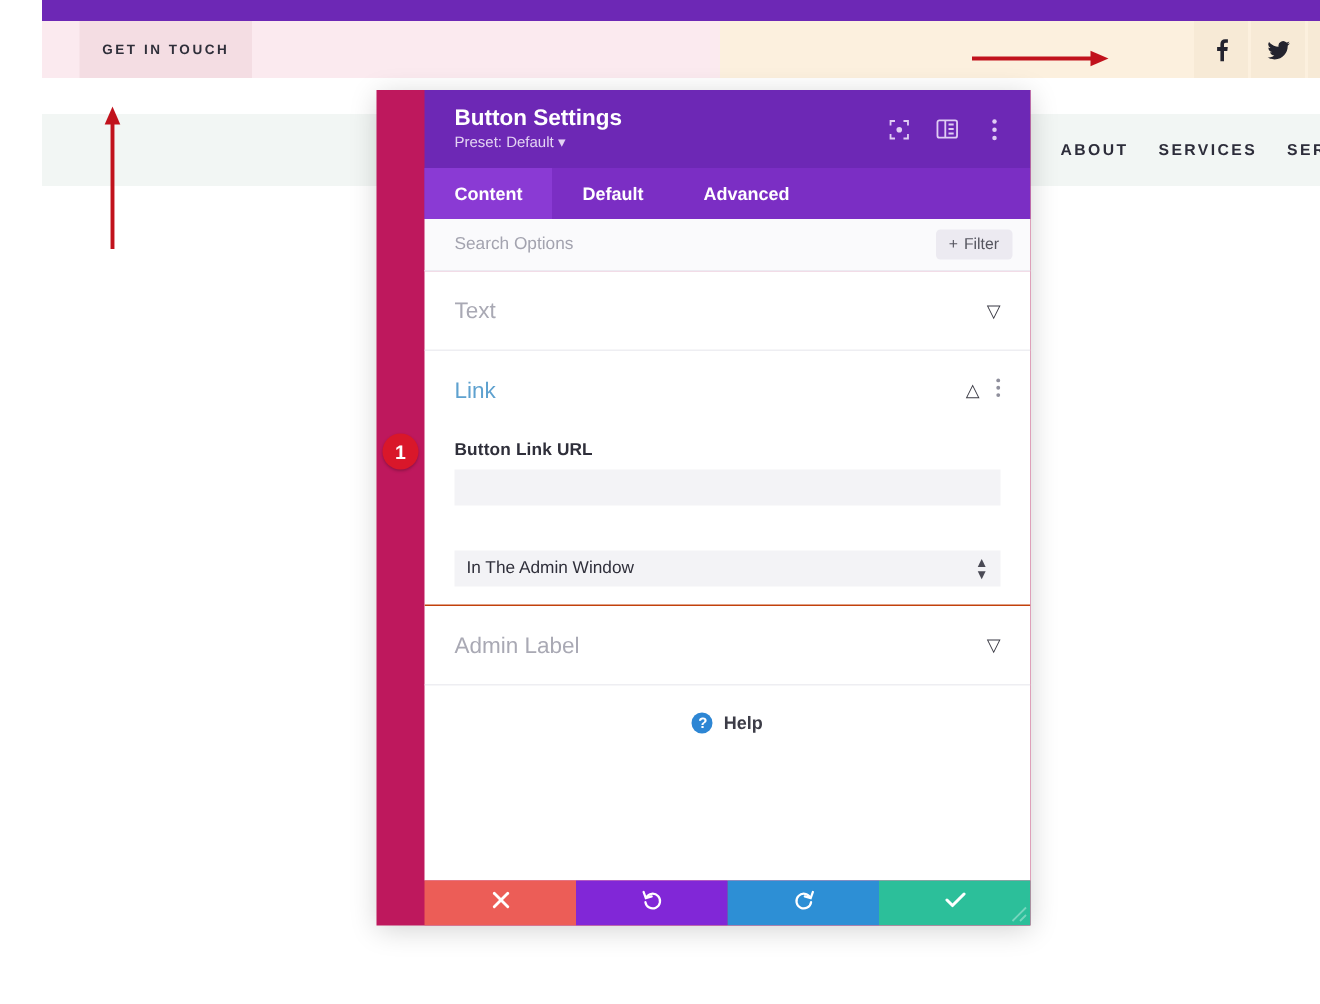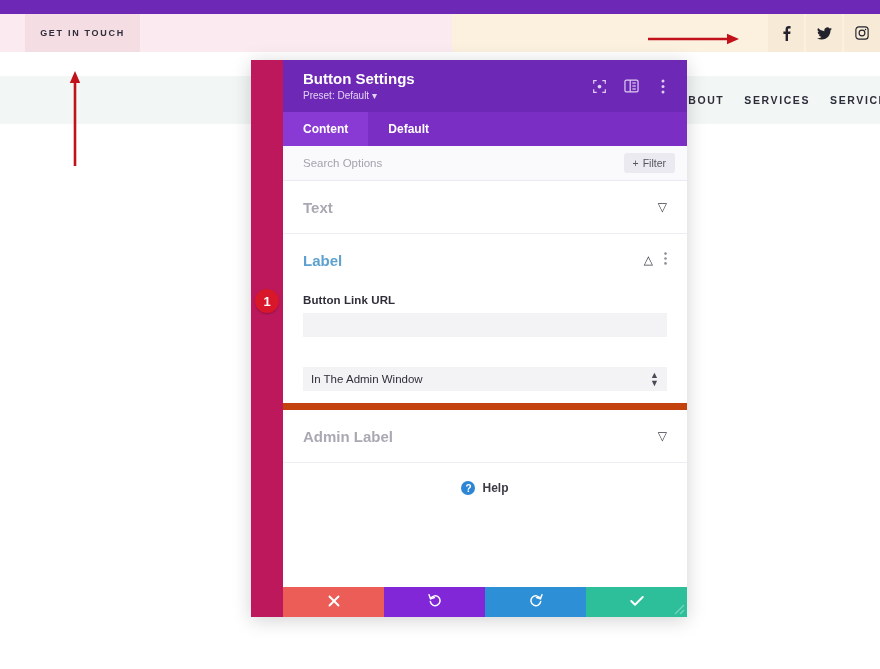--- a/index.html
+++ b/index.html
@@ -13,20 +13,21 @@
     font-family: "Liberation Sans", sans-serif;
     background: #ffffff;
     position: relative;
   }
 
   
   #site {
     position: absolute;
     inset: 0;
     background: #ffffff;
+    margin-left: 28px;
   }
   .admin-bar {
     position: absolute;
     left: 0; top: 0;
     width: 880px; height: 14px;
     background: #6d28b5;
   }
   .topbar {
     position: absolute;
     left: 0; top: 14px;
@@ -231,21 +232,21 @@
     height: 52px;
     border-bottom: 1px solid #eeeef2;
     display: flex;
     align-items: center;
     justify-content: space-between;
     padding: 0 20px;
   }
   .acc-title {
     font-size: 15px;
     color: #a9a9b4;
-    font-weight: bold;
+    font-weight: normal;
   }
   .acc-title.open { color: #5ea1cf; }
   .chev { color: #3b3b45; font-size: 12px; line-height: 1; }
   .acc-right { display: flex; align-items: center; gap: 11px; }
   .kebab-small { color: #8f8f9c; font-size: 12px; letter-spacing: 0; }
 
   .field-block { padding: 8px 20px 0 20px; }
   .field-label {
     font-size: 11.5px;
     color: #2f2f3a;
@@ -278,21 +279,21 @@
   .select-value { font-size: 11.5px; color: #2f2f3a; }
   .select-arrows {
     position: absolute;
     right: 8px;
     font-size: 9px;
     line-height: 8px;
     color: #4a4a55;
     text-align: center;
   }
   .spacer-24 { height: 22px; }
-  .admin-row { margin-top: 12px; border-top: 7px solid #c2410c; }
+  .admin-row { margin-top: 12px; border-top: 1px solid #c2410c; }
 
   .help-row {
     display: flex;
     align-items: center;
     justify-content: center;
     gap: 7px;
     padding: 18px 0 0 0;
   }
   .help-icon {
     width: 14px; height: 14px;
@@ -435,39 +436,40 @@
             <circle cx="2" cy="7.5" r="1.5"></circle>
             <circle cx="2" cy="13" r="1.5"></circle>
         </svg>
       </span>
     </div>
   </div>
 
   <div class="modal-tabs">
     <div class="tab active">Content</div>
     <div class="tab">Default</div>
+    <div class="tab">Advanced</div>
   </div>
 
   <div class="search-row">
     <input class="search-input" type="text" placeholder="Search Options" style="">
     <div class="filter-btn">
       <span>+</span>
       <span>Filter</span>
     </div>
   </div>
 
   <div class="modal-body">
 
     <div class="acc-row">
       <span class="acc-title">Text</span>
       <span class="chev">▽</span>
     </div>
 
     <div class="acc-row" style="border-bottom:none;">
-      <span class="acc-title open">Label</span>
+      <span class="acc-title open">Link</span>
       <span class="acc-right">
         <span class="chev">△</span>
         <span class="kebab-small">
           <svg width="3" height="13" viewBox="0 0 3 13" fill="currentColor">
             <circle cx="1.5" cy="1.6" r="1.3"></circle>
               <circle cx="1.5" cy="6.5" r="1.3"></circle>
               <circle cx="1.5" cy="11.4" r="1.3"></circle>
           </svg>
         </span>
       </span>

